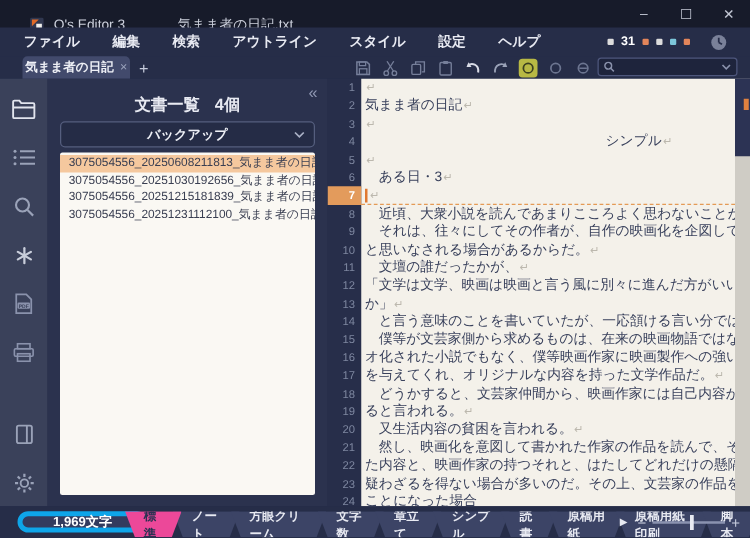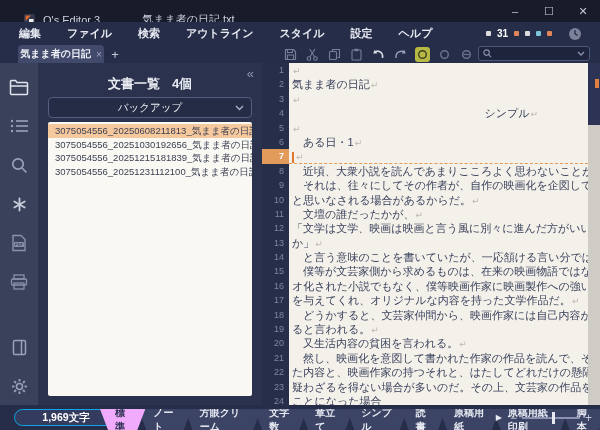--- a/index.html
+++ b/index.html
@@ -52,21 +52,21 @@
   .railicon svg { display:block; }
   .rail-bottom { position:absolute; bottom:4px; left:0; width:38px; display:flex; flex-direction:column; align-items:center; }
 
   
   .filepanel { width:224px; height:342px; background:#2b324e; position:relative; color:#e8eaf2; }
   .collapse { position:absolute; right:8px; top:3px; font-size:13px; color:#8f97b2; }
   .fp-header { position:absolute; left:0; top:12px; width:224px; text-align:center; font-size:13px; font-weight:bold; }
   .fp-count { margin-left:12px;margin-top:36px; }
   .fp-dropdown { position:absolute; left:10px; top:34px; width:204px; height:21px; background:#252c46;
                  border:1px solid #555e7e; border-radius:4px; display:flex; align-items:center; justify-content:center; }
-  .fp-dropdown-label { font-size:10.5px; font-weight:normal; color:#eef0f6; }
+  .fp-dropdown-label { font-size:10.5px; font-weight:bold; color:#eef0f6; }
   .fp-dropdown svg { position:absolute; right:7px; top:7px; }
   .file-list { position:absolute; left:10px; top:59px; width:204px; height:274px; background:#faf8f3;
                border-radius:2px; overflow:hidden; padding-top:2px; }
   .file-item { height:13.6px; line-height:13.6px; font-size:9.5px; color:#3a3f52; padding-left:7px;
                white-space:nowrap; overflow:hidden; }
   .file-item.selected { background:#f5c89e; }
 
   
   .editor { width:338px; height:342px; position:relative; }
   .gutter-bg { position:absolute; left:0; top:0; width:27px; height:342px; background:#272e4a; }
@@ -80,27 +80,27 @@
   .line-row.current .ltext { border-bottom:1px dashed #e49a55; }
   .ret { font-size:9px; color:#bcb8ae; margin-left:1px; }
   .cursor { display:inline-block; width:2px; height:11px; background:#e07830; vertical-align:middle; margin-right:1px; }
   .scrollbar { position:absolute; right:0; top:0; width:12px; height:342px; background:#cfccc5; }
   .scroll-thumb { position:absolute; left:0; top:0; width:12px; height:62px; background:#2c3354; }
   .scroll-mark { position:absolute; right:1px; top:16px; width:4px; height:9px; background:#e0813f; }
 
   
   .statusbar { position:absolute; left:0; top:405px; width:600px; height:25px; background:#262d48; }
   .charcount { position:absolute; left:14px; top:4px; width:104px; height:17px; background:#333b5e;
-               border:1px solid #0ea5e9; border-radius:9px; color:#fff; font-size:10.5px; font-weight:bold;
+               border:4px solid #0ea5e9; border-radius:9px; color:#fff; font-size:10.5px; font-weight:bold;
                display:flex; align-items:center; justify-content:center; }
   .styletabs { position:absolute; left:100px; top:4px; height:21px; display:flex; }
   .stab { height:21px; display:flex; align-items:center; padding:0 15px; margin-right:-7px; font-size:10px;
           font-weight:bold; color:#e8eaf2; background:#3c4466;
           clip-path:polygon(0 0, 100% 0, calc(100% - 8px) 100%, 8px 100%); }
-  .stab.active { background:#f0abfc; color:#2b3252; z-index:2; position:relative; }
+  .stab.active { background:#ec4899; color:#2b3252; z-index:2; position:relative; }
   .sliderzone { position:absolute; right:8px; top:0; height:25px; display:flex; align-items:center; }
   .slider-play { color:#e8eaf2; font-size:8px; margin-right:8px; }
   .slider-minus,.slider-plus { color:#c6cbdc; font-size:12px; }
   .slider-track { width:58px; height:2px; background:#8a92b0; margin:0 5px; position:relative; }
   .slider-thumb { position:absolute; left:30px; top:-5px; width:3px; height:12px; background:#e8eaf2; }
 </style>
 </head>
 <body>
 
 <div class="titlebar">
@@ -113,22 +113,22 @@
   <span class="title-doc">気まま者の日記.txt</span>
   <div class="wincontrols">
     <div class="winbtn">–</div>
     <div class="winbtn">☐</div>
     <div class="winbtn">✕</div>
   </div>
 </div>
 
 <div class="menubar">
 
-  <span class="menuitem">編集</span>
-    <span class="menuitem">ファイル</span>
+  <span class="menuitem">ファイル</span>
+    <span class="menuitem">編集</span>
     <span class="menuitem">検索</span>
     <span class="menuitem">アウトライン</span>
     <span class="menuitem">スタイル</span>
     <span class="menuitem">設定</span>
     <span class="menuitem">ヘルプ</span>
     <span></span>
   <div class="indicators">
     <span class="ind-dot" style="background:#dcdcdc"></span>
     <span class="ind-count">31</span>
     <span class="ind-dot" style="background: rgb(226, 133, 90);"></span>
@@ -332,21 +332,21 @@
         <div class="line-row">
           <div class="ln">4</div>
           <div class="ltext right"><span>シンプル</span><span class="ret">↵</span></div>
         </div>
         <div class="line-row">
           <div class="ln">5</div>
           <div class="ltext"><span></span><span class="ret">↵</span></div>
         </div>
         <div class="line-row">
           <div class="ln">6</div>
-          <div class="ltext"><span>　ある日・1</span><span class="ret">↵</span></div>
+          <div class="ltext"><span>　ある日・3</span><span class="ret">↵</span></div>
         </div>
         <div class="line-row current">
           <div class="ln cur">7</div>
           <div class="ltext"><span class="cursor"></span><span></span><span class="ret">↵</span></div>
         </div>
         <div class="line-row">
           <div class="ln">8</div>
           <div class="ltext"><span>　近頃、大衆小説を読んであまりこころよく思わないことがある。</span></div>
         </div>
         <div class="line-row">

